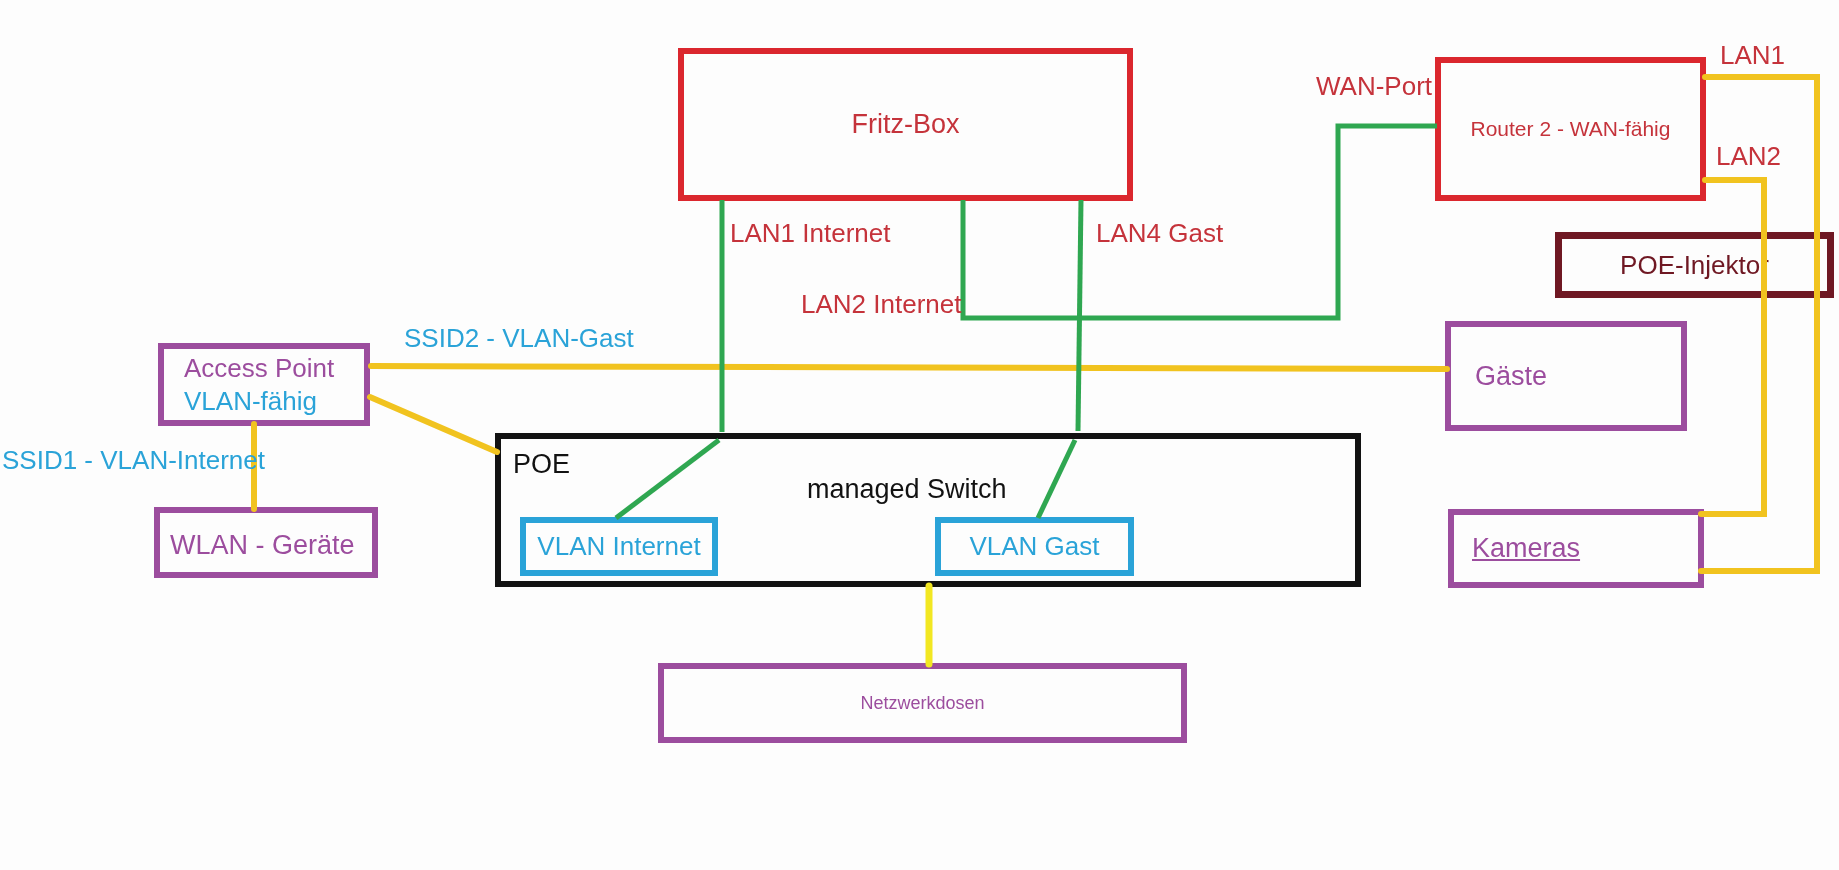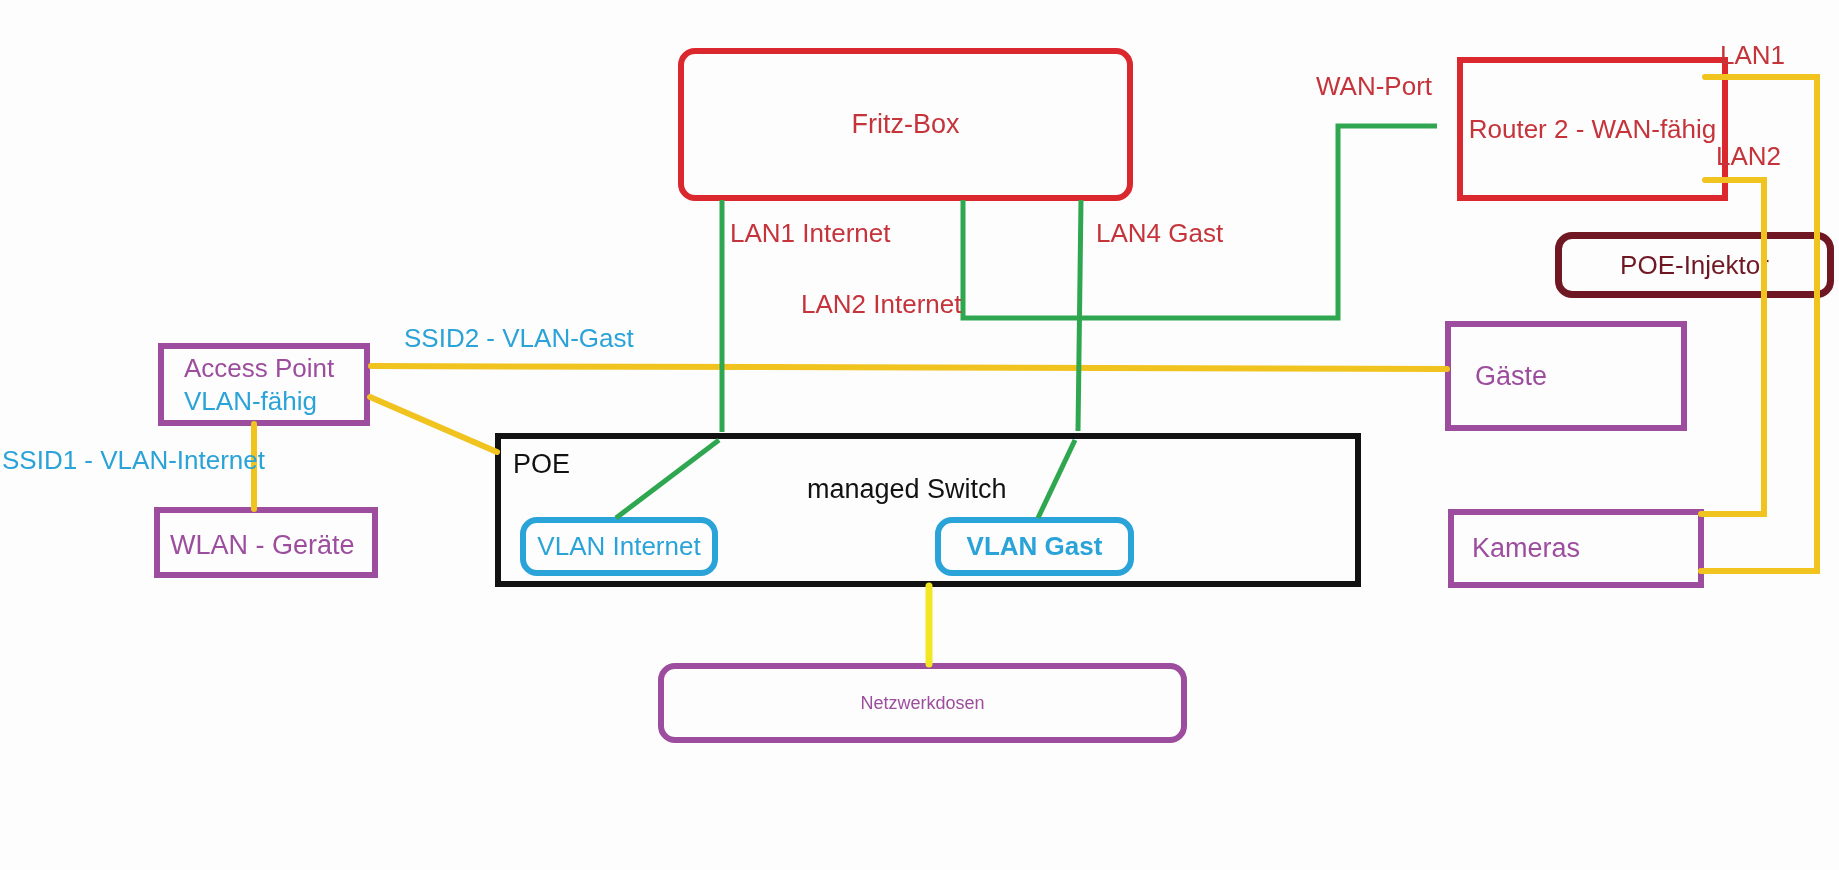--- a/index.html
+++ b/index.html
@@ -19,36 +19,36 @@
   .purple-t{color:var(--purple);}
   .ink-t{color:var(--ink);}
   .maroon-t{color:var(--maroon);}
 
   .b-red{border:6px solid var(--red);}
   .b-maroon{border:7px solid var(--maroon);}
   .b-purple{border:6px solid var(--purple);}
   .b-blue{border:6px solid var(--blue);}
   .b-black{border:6px solid var(--ink);}
 
-  .center{display:flex;align-items:center;justify-content:center;text-align:center;border-radius:17px;}
+  .center{display:flex;align-items:center;justify-content:center;text-align:center;}
   .vcenter{display:flex;align-items:center;}
   .col-center{display:flex;flex-direction:column;align-items:center;justify-content:center;}
 
   .fritz{left:678px;top:48px;width:455px;height:153px;font-size:27px;}
-  .router2{left:1435px;top:57px;width:271px;height:144px;font-size:26px;row-gap:24px;margin-left:22px;}
+  .router2{left:1435px;top:57px;width:271px;height:144px;font-size:21px;row-gap:24px;}
   .poeinj{left:1555px;top:232px;width:279px;height:66px;font-size:26px;}
   .ap{left:158px;top:343px;width:212px;height:83px;font-size:26px;
       display:flex;flex-direction:column;justify-content:center;padding-left:20px;row-gap:2px;}
   .wlan{left:154px;top:507px;width:224px;height:71px;font-size:27px;padding-left:10px;padding-top:6px;}
   .gaeste{left:1445px;top:321px;width:242px;height:110px;font-size:27px;padding-left:24px;}
-  .kameras{left:1448px;top:509px;width:256px;height:79px;font-size:27px;padding-left:18px;}
+  .kameras{left:1448px;top:509px;width:256px;height:79px;font-size:27px;padding-left:18px;text-decoration:underline;}
   .netz{left:658px;top:663px;width:529px;height:80px;font-size:18px;}
   .switch{left:495px;top:433px;width:866px;height:154px;}
   .vlani{left:520px;top:517px;width:198px;height:59px;font-size:26px;}
-  .vlang{left:935px;top:517px;width:199px;height:59px;font-size:26px;font-weight:bold;}
+  .vlang{left:935px;top:517px;width:199px;height:59px;font-size:26px;}
 
   .wires{position:absolute;left:0;top:0;pointer-events:none;}
   .wire-gold{stroke:var(--gold);stroke-width:6;fill:none;stroke-linejoin:miter;stroke-linecap:round;}
   .wire-yellow{stroke:var(--yellow);stroke-width:7;fill:none;stroke-linecap:round;}
   .wire-green{stroke:var(--green);stroke-width:5;fill:none;stroke-linecap:butt;stroke-linejoin:miter;}
 </style>
 </head>
 <body>
 
 <div class="canvas">

